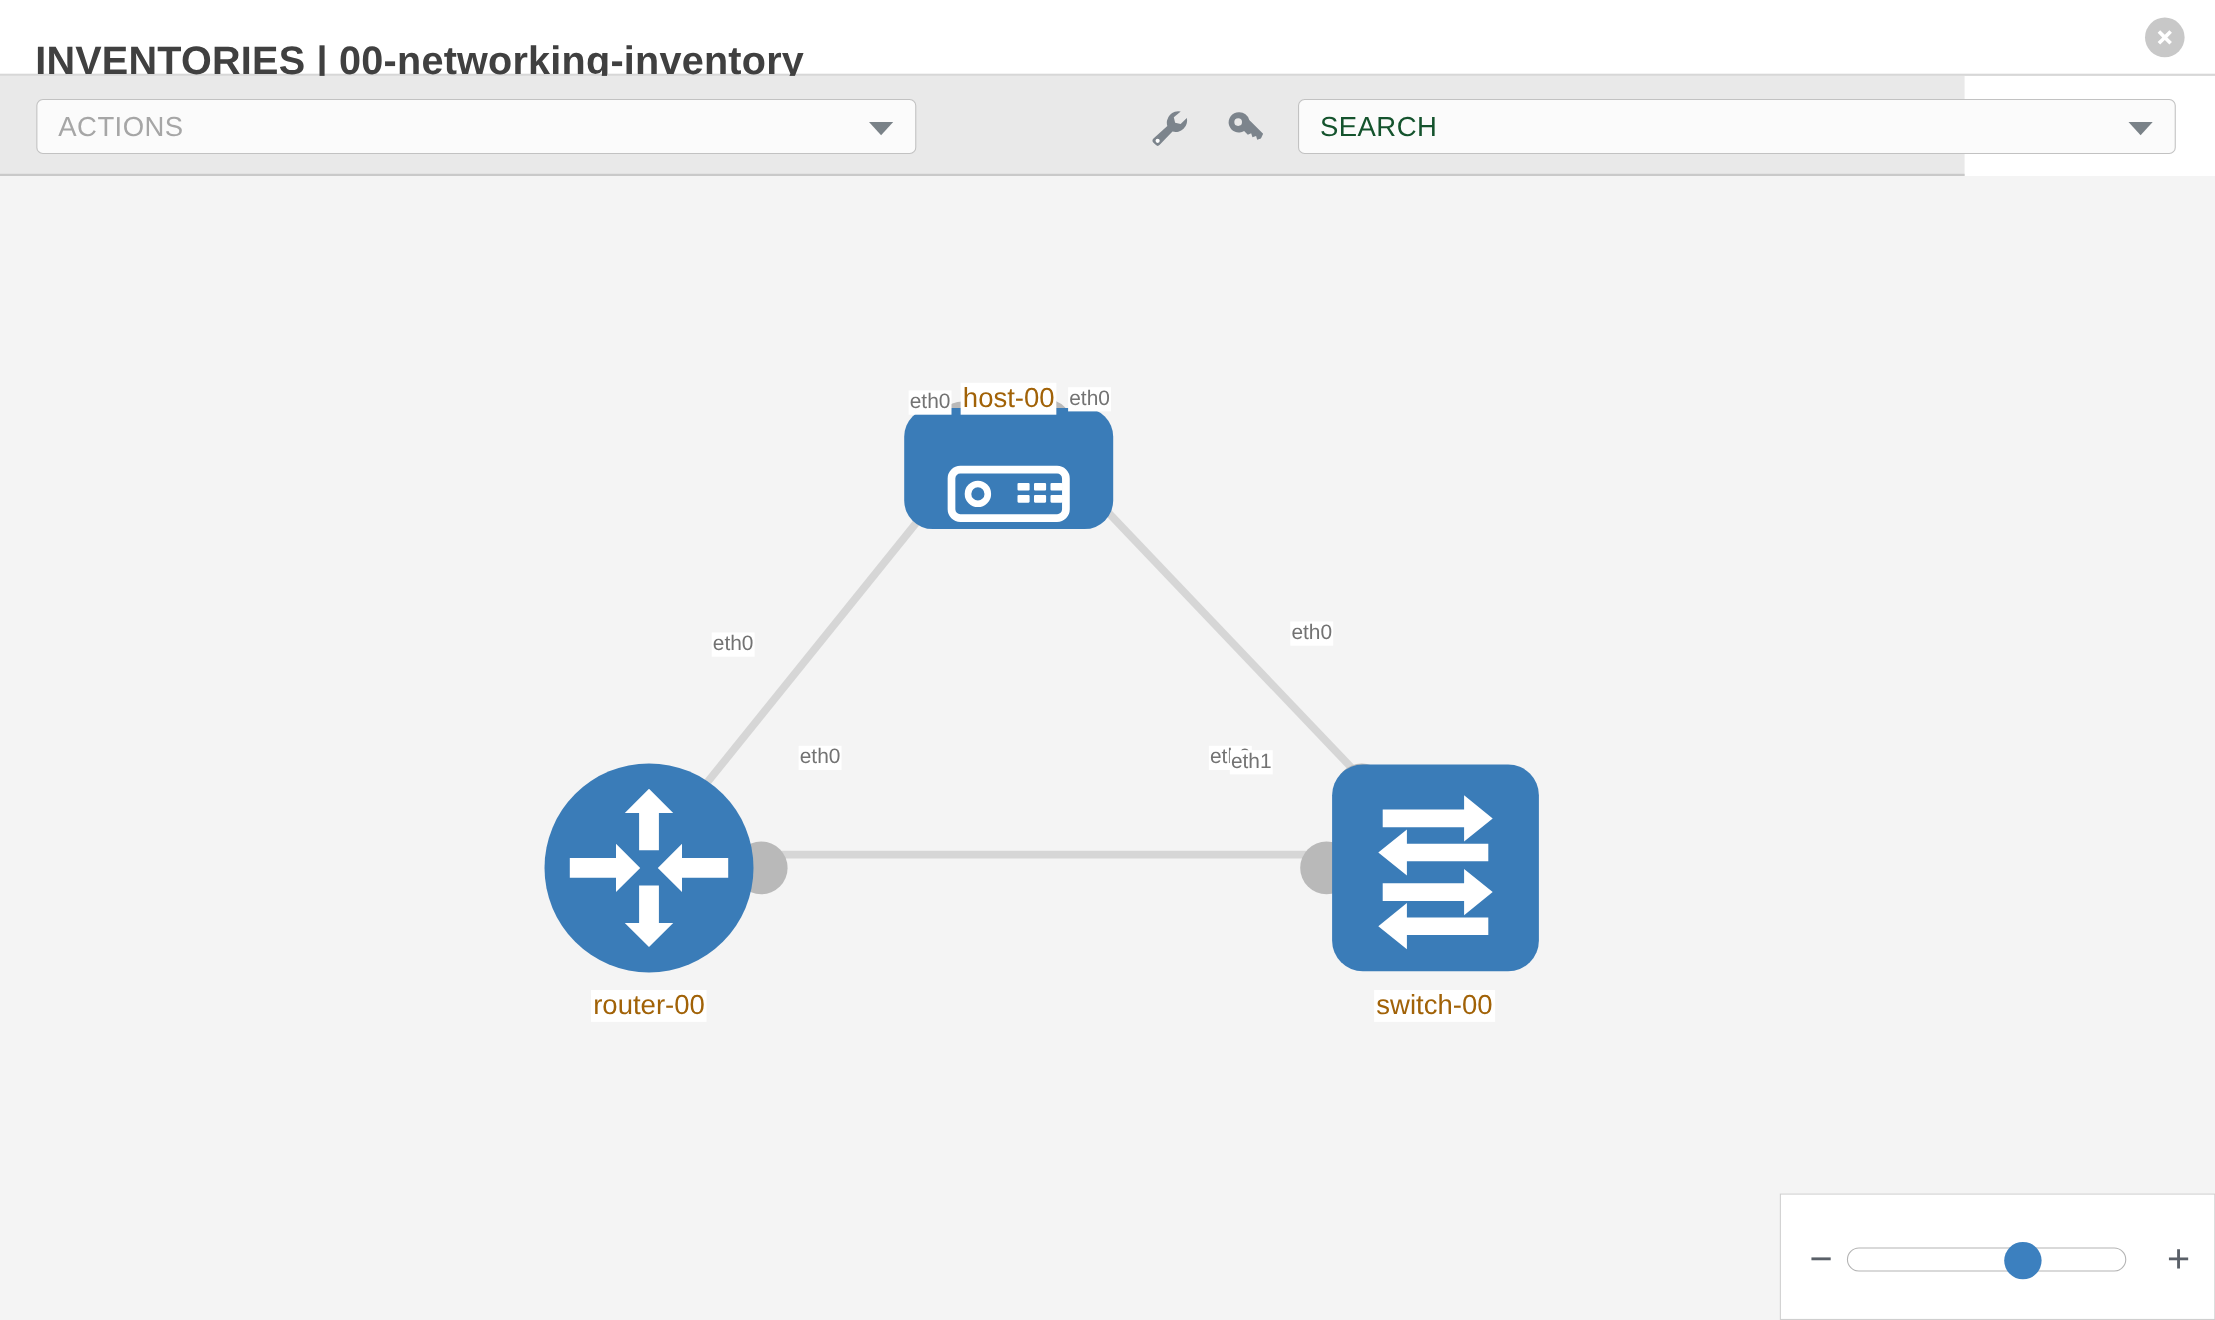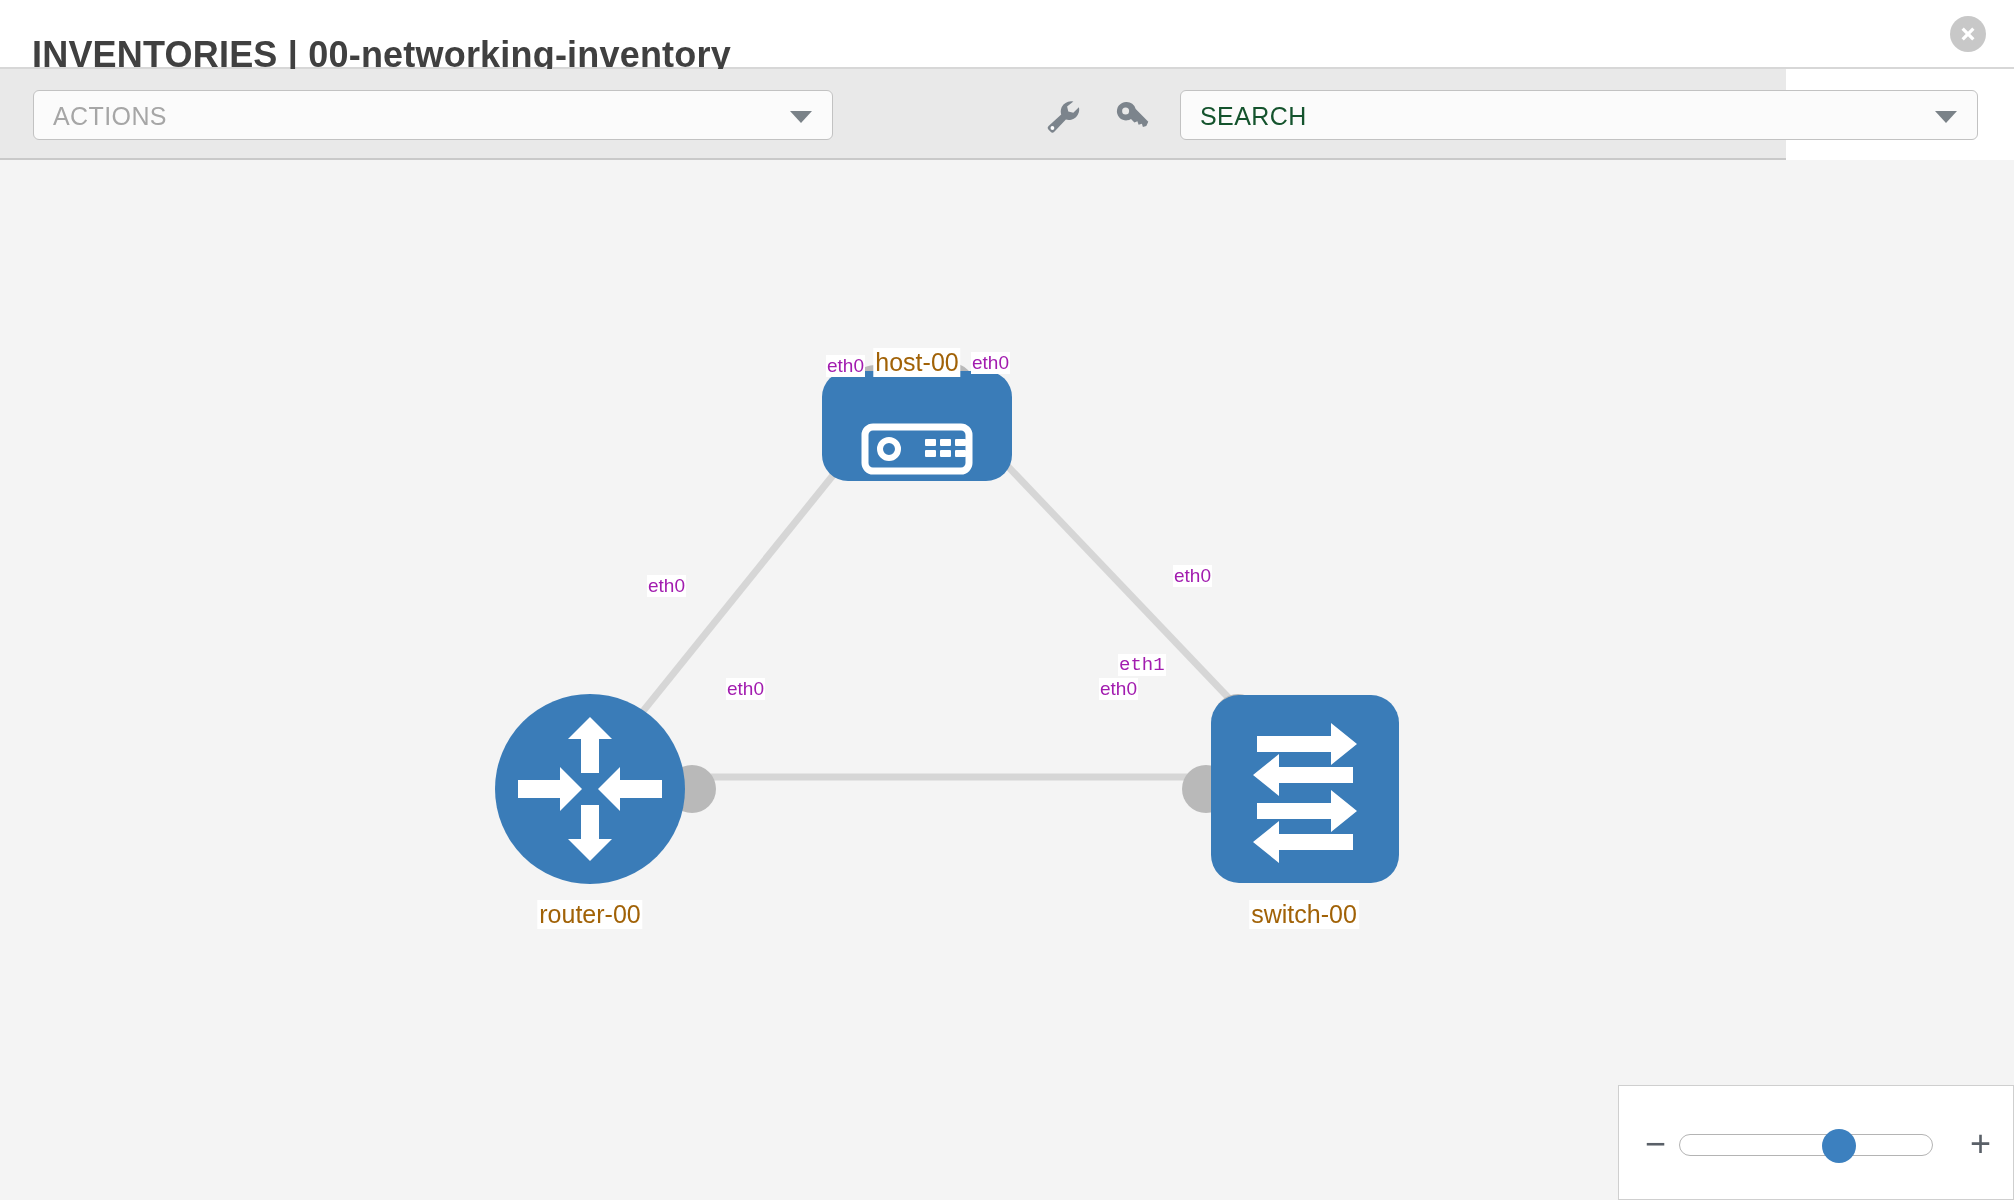--- a/index.html
+++ b/index.html
@@ -91,21 +91,21 @@
   .node-label {
     position: absolute;
     font-size: 25px; color: #a16207;
     background: #ffffff;
     padding: 0 2px;
     white-space: nowrap;
     transform: translateX(-50%);
   }
   .iface-label {
     position: absolute;
-    font-size: 19px; color: #a21caf;
+    font-size: 19px; color: #737373;
     background: #ffffff;
     padding: 0 1px;
     white-space: nowrap;
   }
 
   
   .zoom-panel {
     position: absolute; right: 0; bottom: 0;
     width: 396px; height: 115px;
     background: #ffffff;
@@ -243,21 +243,21 @@
   <div class="node-label" style="left:917px; top:188px;">host-00</div>
   <div class="node-label" style="left:590px; top:740px;">router-00</div>
   <div class="node-label" style="left:1304px; top:740px;">switch-00</div>
 
   <div class="iface-label" style="left:826px; top:195px;">eth0</div>
   <div class="iface-label" style="left:971px; top:192px;">eth0</div>
   <div class="iface-label" style="left:647px; top:415px;">eth0</div>
   <div class="iface-label" style="left:1173px; top:405px;">eth0</div>
   <div class="iface-label" style="left:726px; top:518px;">eth0</div>
   <div class="iface-label" style="left:1099px; top:518px;">eth0</div>
-  <div class="iface-label" style="left:1118px; top:494px;font-family:Liberation Mono, monospace;">eth1</div>
+  <div class="iface-label" style="left:1118px; top:522px;">eth1</div>
 
   <div class="zoom-panel">
     <div class="zoom-minus">−</div>
     <div class="zoom-track">
       <div class="zoom-thumb" id="zoomThumb" style="left: calc(63% - 17px);"></div>
     </div>
     <div class="zoom-plus">+</div>
   </div>
 </div>
 

